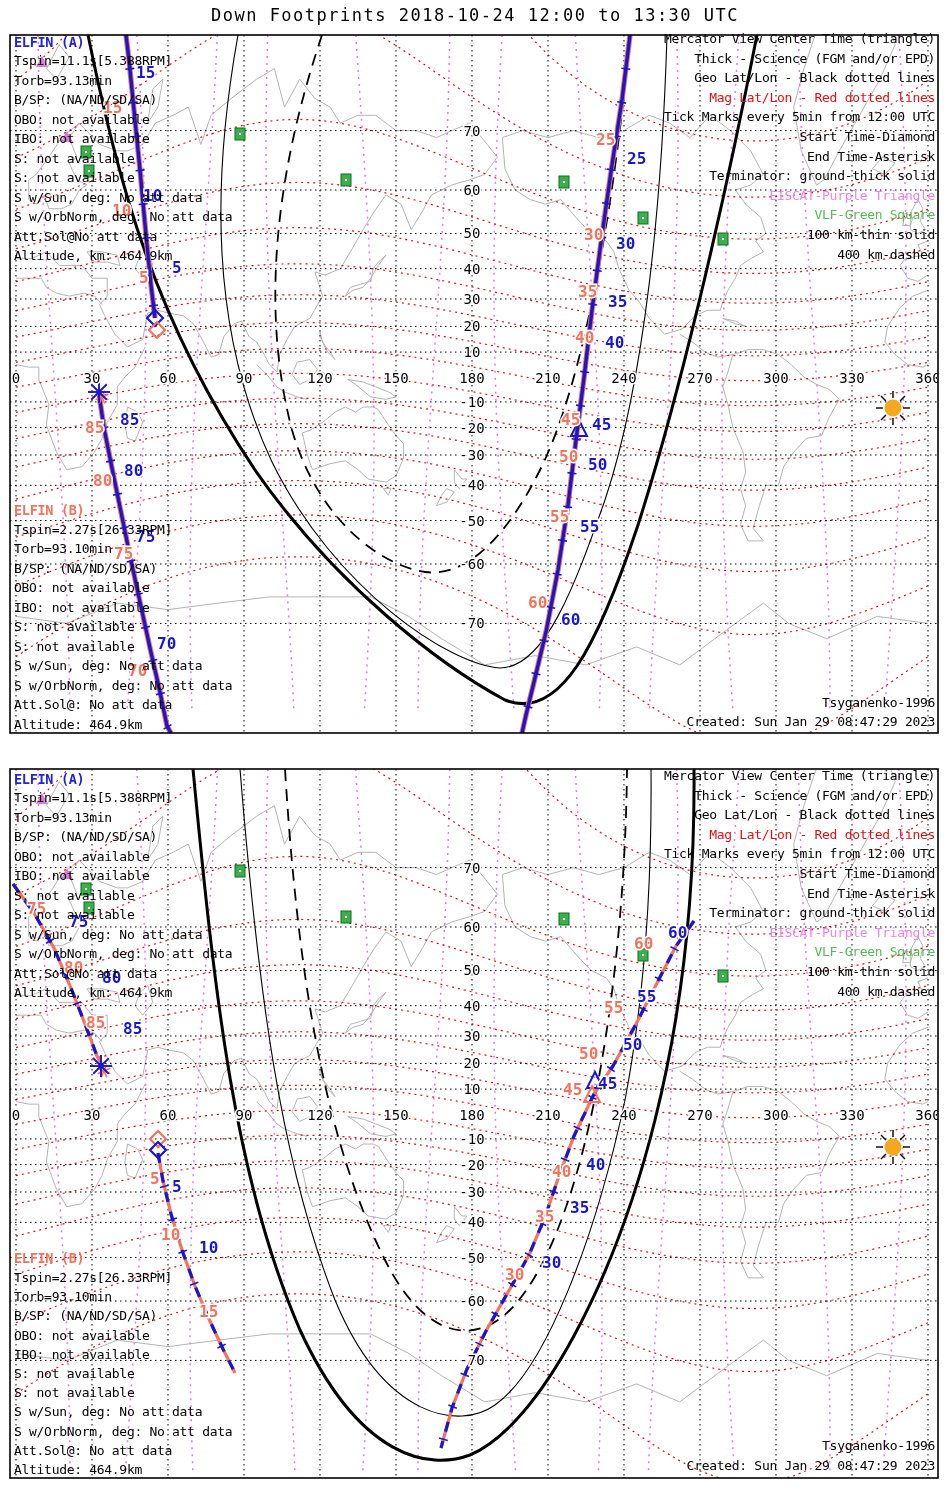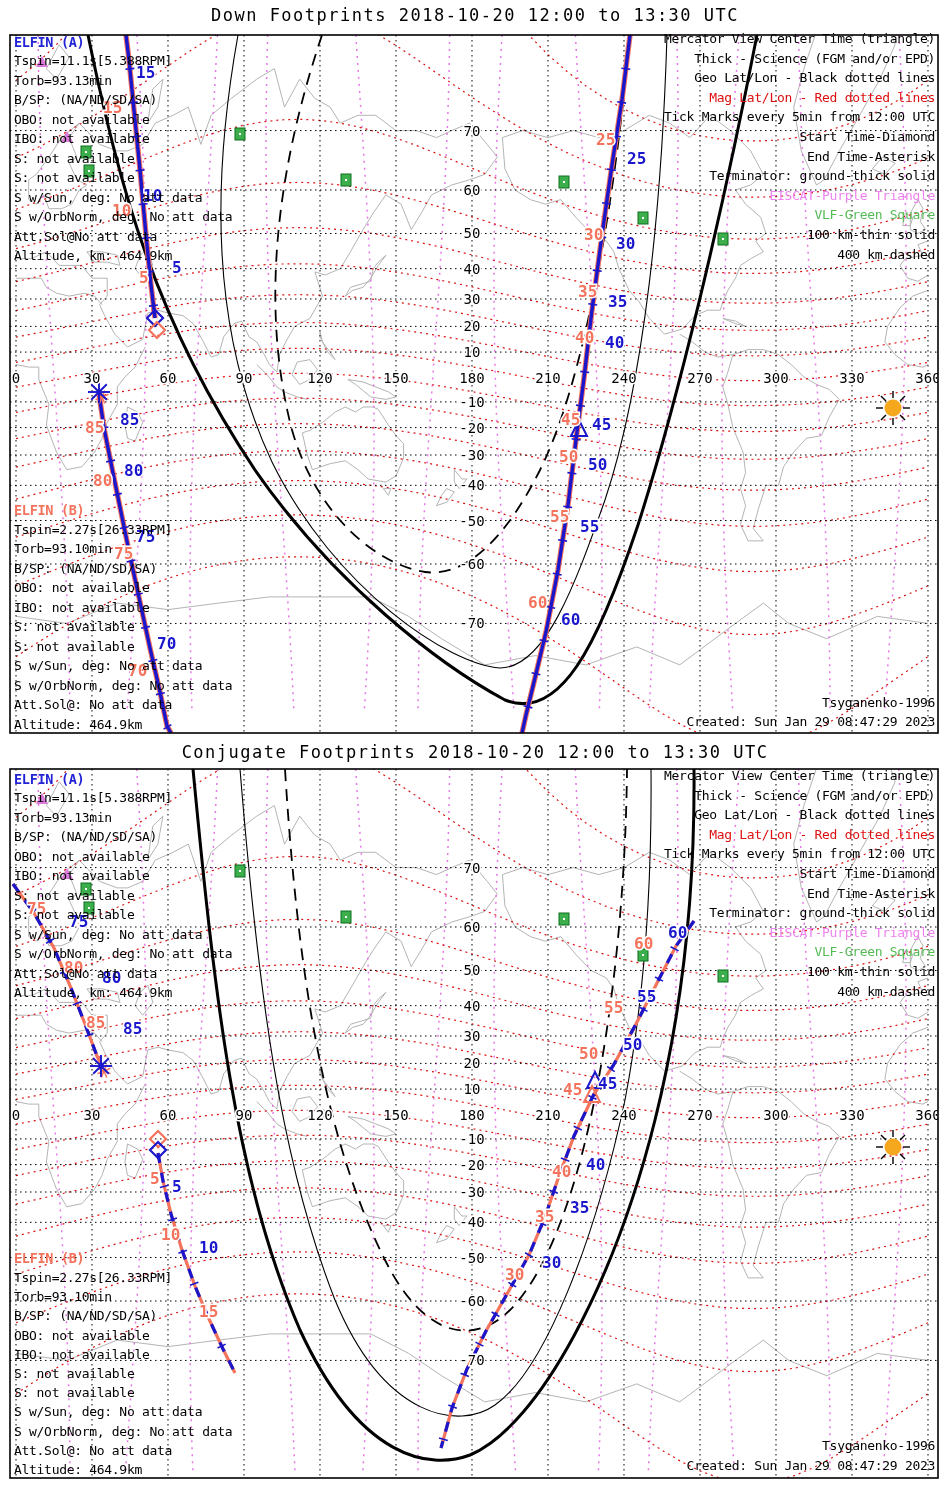--- a/index.html
+++ b/index.html
@@ -501,22 +501,21 @@
         <text x="598" y="1089" font-size="16" font-weight="bold" fill="#1a16cc" style="paint-order:stroke;stroke:#ffffff;stroke-width:3px;">45</text>
         <text x="552" y="1177" font-size="16" font-weight="bold" fill="#f4735c" style="paint-order:stroke;stroke:#ffffff;stroke-width:3px;">40</text>
         <text x="586" y="1170" font-size="16" font-weight="bold" fill="#1a16cc" style="paint-order:stroke;stroke:#ffffff;stroke-width:3px;">40</text>
         <text x="535" y="1222" font-size="16" font-weight="bold" fill="#f4735c" style="paint-order:stroke;stroke:#ffffff;stroke-width:3px;">35</text>
         <text x="570" y="1213" font-size="16" font-weight="bold" fill="#1a16cc" style="paint-order:stroke;stroke:#ffffff;stroke-width:3px;">35</text>
         <text x="505" y="1280" font-size="16" font-weight="bold" fill="#f4735c" style="paint-order:stroke;stroke:#ffffff;stroke-width:3px;">30</text>
         <text x="542" y="1268" font-size="16" font-weight="bold" fill="#1a16cc" style="paint-order:stroke;stroke:#ffffff;stroke-width:3px;">30</text>
       </g>
       <rect x="10" y="769" width="928" height="709" fill="none" stroke="#000" stroke-width="1.6"></rect>
     </svg>
-  <div class="ptitle" style="top:5px">Down Footprints 2018-10-20 12:00 to 13:30 UTC</div>
-  <div class="ptitle" style="top:742px">Conjugate Footprints 2018-10-20 12:00 to 13:30 UTC</div>
+  <div class="ptitle" style="top:5px">Down Footprints 2018-10-24 12:00 to 13:30 UTC</div>
   <div id="blocks">
       <div class="tline btitle" style="left: 14px; top: 34px; color: rgb(34, 34, 214);">ELFIN (A)</div>
       <div class="tline" style="left: 14px; top: 53px; color: rgb(0, 0, 0);">Tspin=11.1s[5.388RPM]</div>
       <div class="tline" style="left: 14px; top: 72.5px; color: rgb(0, 0, 0);">Torb=93.13min</div>
       <div class="tline" style="left: 14px; top: 92px; color: rgb(0, 0, 0);">B/SP: (NA/ND/SD/SA)</div>
       <div class="tline" style="left: 14px; top: 111.5px; color: rgb(0, 0, 0);">OBO: not available</div>
       <div class="tline" style="left: 14px; top: 131px; color: rgb(0, 0, 0);">IBO: not available</div>
       <div class="tline" style="left: 14px; top: 150.5px; color: rgb(0, 0, 0);">S: not available</div>
       <div class="tline" style="left: 14px; top: 170px; color: rgb(0, 0, 0);">S: not available</div>
       <div class="tline" style="left: 14px; top: 189.5px; color: rgb(0, 0, 0);">S w/Sun, deg: No att data</div>

